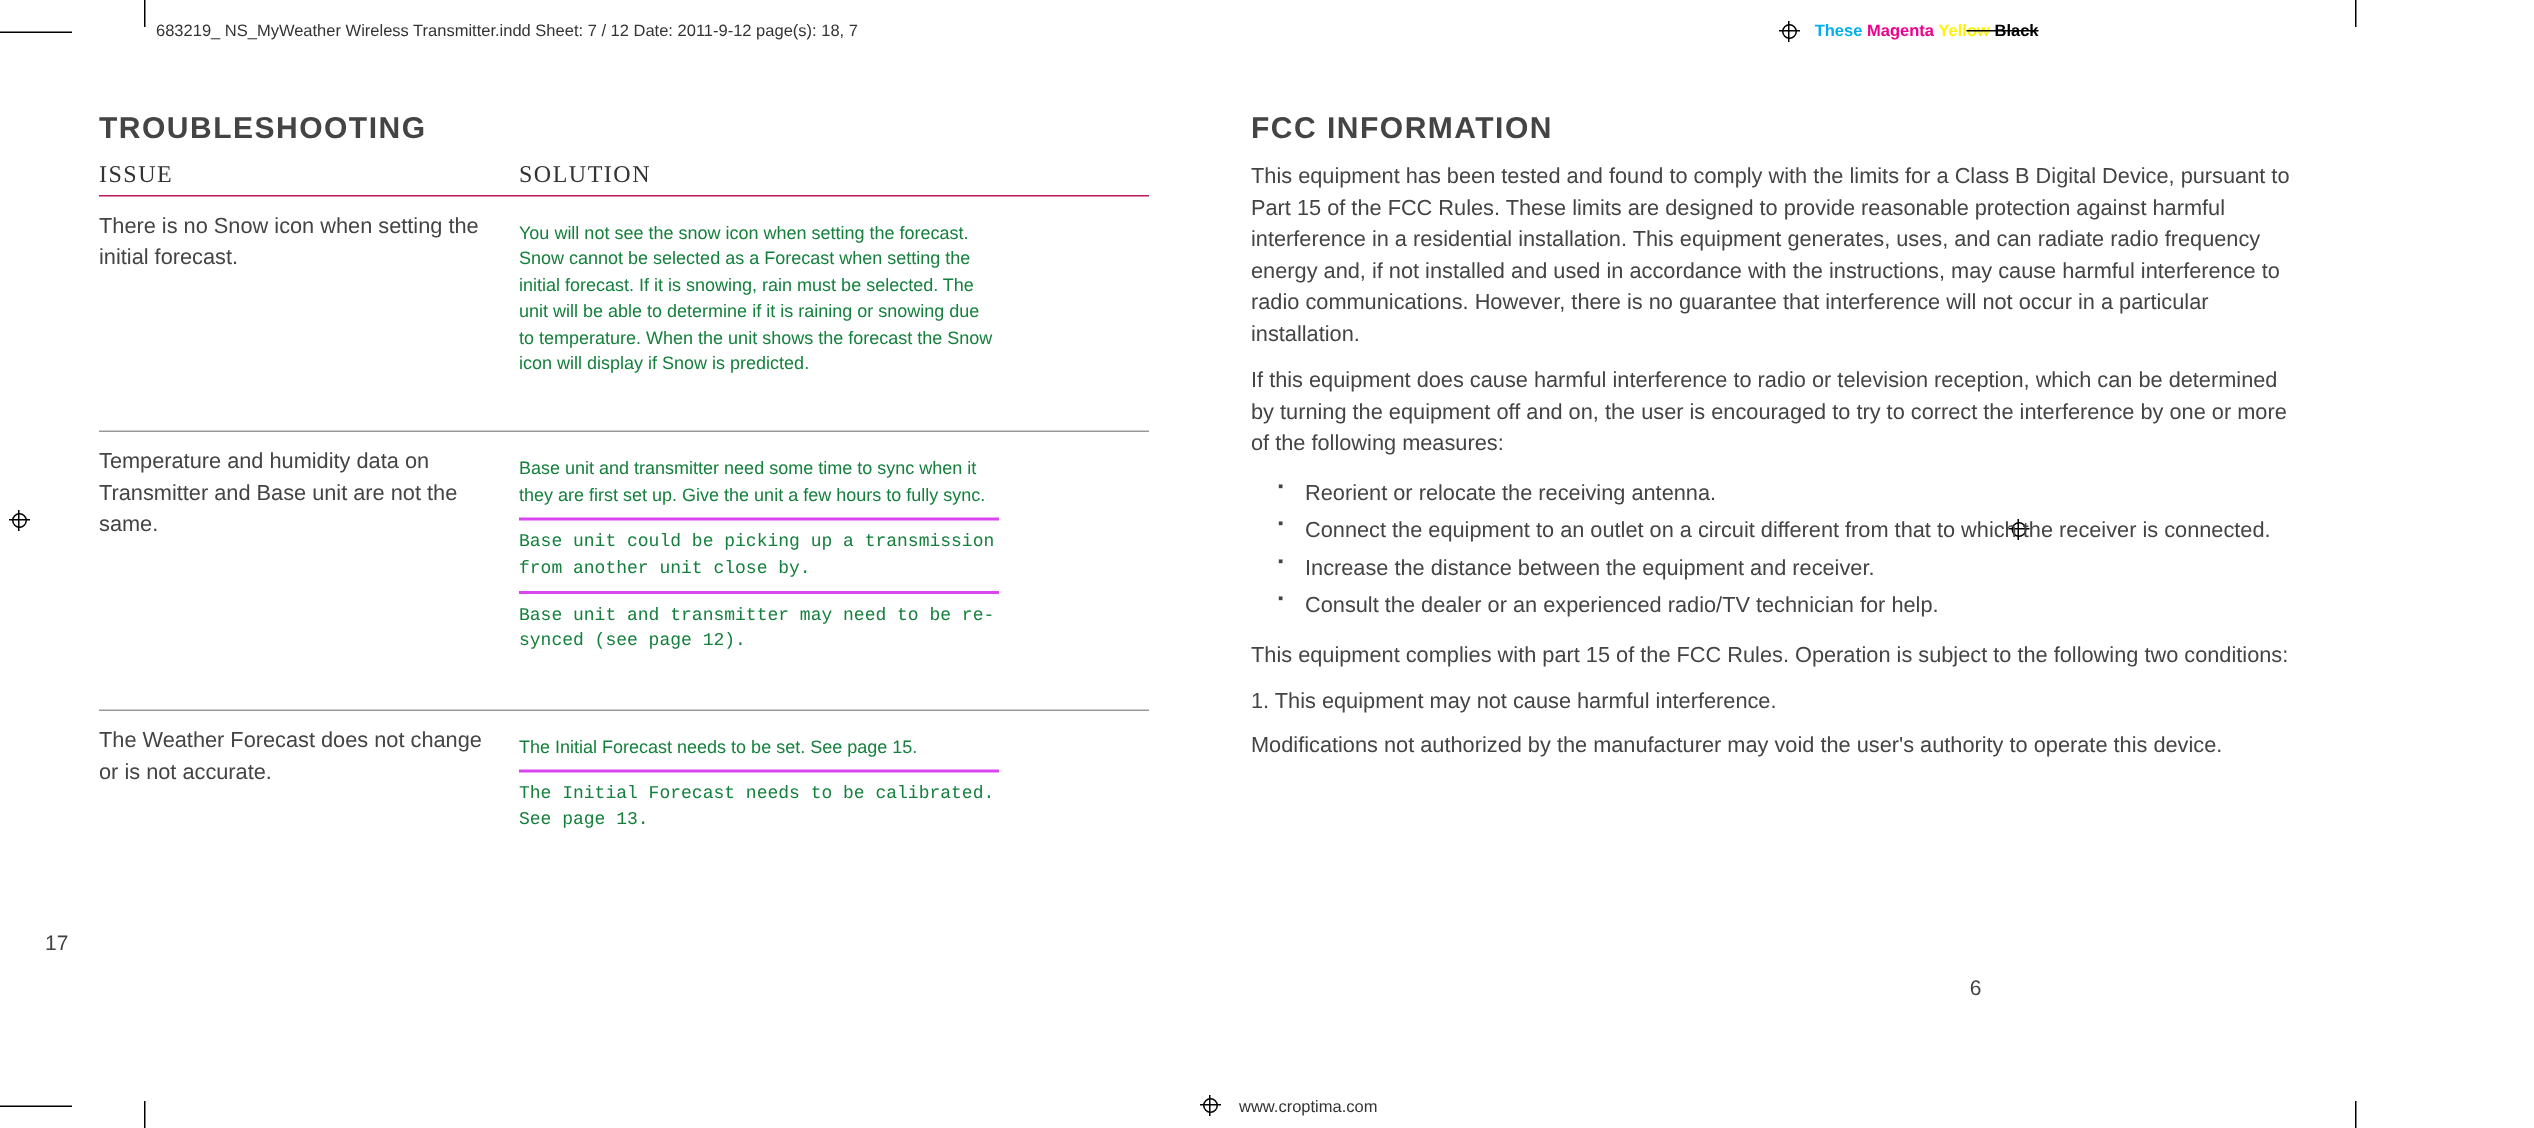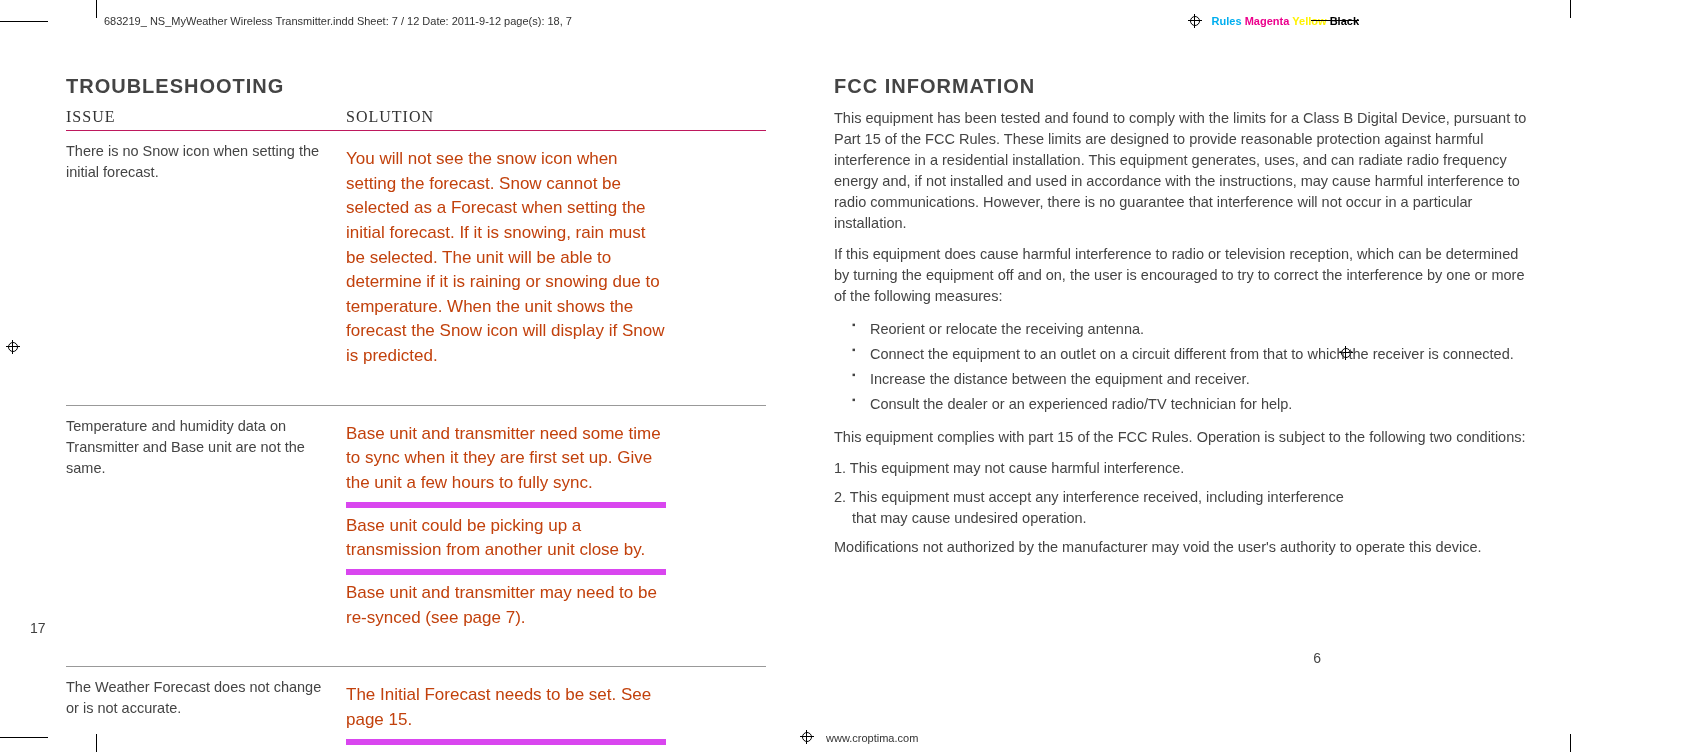--- a/index.html
+++ b/index.html
@@ -47,22 +47,22 @@
   h2 { font-size: 20px; font-weight: 700; letter-spacing: 1px; color: #444; margin-bottom: 10px; }
 
   .tbl-head { display: flex; border-bottom: 1px solid #be185d; padding-bottom: 4px; font-family: Liberation Serif, serif; }
   .tbl-head .col-issue { width: 280px; font-size: 16px; font-weight: 400; letter-spacing: 1px; }
   .tbl-head .col-sol { font-size: 16px; letter-spacing: 1px; }
 
   .row { display: flex; padding: 10px 0 30px 0; border-bottom: 1px solid #999; }
   .row:last-child { border-bottom: none; }
   .row .issue { width: 280px; padding-right: 20px; font-size: 14.5px; line-height: 1.45; color: #444; }
   .row .solutions { width: 320px; }
-  .sol { font-size: 17px; line-height: 1.45; color: #c2410c; padding: 6px 0; }
-  .sol + .sol { border-top: 6px solid #d946ef; }
+  .sol { font-size: 12px; line-height: 1.45; color: #15803d; padding: 6px 0; }
+  .sol + .sol { border-top: 2px solid #d946ef; font-family: Liberation Mono, monospace; }
 
   .page-num-left { position: absolute; left: 30px; top: 620px; font-size: 14px; color: #404040; }
   .page-num-right { position: absolute; right: 38px; top: 650px; font-size: 14px; color: #444; }
 
   .para { font-size: 14.5px; line-height: 1.45; color: #444; margin-bottom: 10px; }
   ul.bullets { list-style: none; margin: 4px 0 10px 18px; }
   ul.bullets li { font-size: 14.5px; line-height: 1.45; color: #444; padding: 2px 0; position: relative; padding-left: 18px; }
   ul.bullets li::before { content: "▪"; position: absolute; left: 0; top: 1px; font-size: 10px; }
   .numitem { font-size: 14.5px; line-height: 1.45; color: #444; margin-bottom: 8px; }
   .numitem .cont { display: block; padding-left: 18px; }
@@ -73,21 +73,21 @@
 
 <div class="top-rule">
   <div class="seg-left"></div>
   <span class="short-vert sv1"></span>
   <span class="filename" style="margin-left:56px;">683219_ NS_MyWeather Wireless Transmitter.indd   Sheet: 7 / 12   Date: 2011-9-12   page(s): 18, 7</span>
   <span class="grow"></span>
   <span class="reg-mark" style="margin-right:10px;">
         <span class="circ"></span>
       </span>
   <span class="color-names">
-    <span class="c-cyan">Rules</span>
+    <span class="c-cyan">These</span>
     <span class="c-magenta">Magenta</span>
     <span class="c-yellow">Yellow</span>
     <span class="c-black">Black</span>
   </span>
   <span class="short-vert sv2"></span>
   <div class="seg-right" style="position:absolute; right:0; top:6px;"></div>
 </div>
 
 <span class="side-reg-left reg-mark">
       <span class="circ"></span>
@@ -108,21 +108,21 @@
     <div class="solutions">
       <div class="sol">You will not see the snow icon when setting the forecast. Snow cannot be selected as a Forecast when setting the initial forecast. If it is snowing, rain must be selected. The unit will be able to determine if it is raining or snowing due to temperature. When the unit shows the forecast the Snow icon will display if Snow is predicted.</div>
     </div>
   </div>
 
   <div class="row">
     <div class="issue">Temperature and humidity data on Transmitter and Base unit are not the same.</div>
     <div class="solutions">
       <div class="sol">Base unit and transmitter need some time to sync when it they are first set up. Give the unit a few hours to fully sync.</div>
       <div class="sol">Base unit could be picking up a transmission from another unit close by.</div>
-      <div class="sol">Base unit and transmitter may need to be re-synced (see page 7).</div>
+      <div class="sol">Base unit and transmitter may need to be re-synced (see page 12).</div>
     </div>
   </div>
 
   <div class="row">
     <div class="issue">The Weather Forecast does not change or is not accurate.</div>
     <div class="solutions">
       <div class="sol">The Initial Forecast needs to be set. See page 15.</div>
       <div class="sol">The Initial Forecast needs to be calibrated. See page 13.</div>
     </div>
   </div>
@@ -134,24 +134,20 @@
   <p class="para">This equipment has been tested and found to comply with the limits for a Class B Digital Device, pursuant to Part 15 of the FCC Rules. These limits are designed to provide reasonable protection against harmful interference in a residential installation. This equipment generates, uses, and can radiate radio frequency energy and, if not installed and used in accordance with the instructions, may cause harmful interference to radio communications. However, there is no guarantee that interference will not occur in a particular installation.</p>
   <p class="para">If this equipment does cause harmful interference to radio or television reception, which can be determined by turning the equipment off and on, the user is encouraged to try to correct the interference by one or more of the following measures:</p>
   <ul class="bullets">
     <li>Reorient or relocate the receiving antenna.</li>
     <li>Connect the equipment to an outlet on a circuit different from that to which the receiver is connected.</li>
     <li>Increase the distance between the equipment and receiver.</li>
     <li>Consult the dealer or an experienced radio/TV technician for help.</li>
   </ul>
   <p class="para">This equipment complies with part 15 of the FCC Rules. Operation is subject to the following two conditions:</p>
   <div class="numitem">1. This equipment may not cause harmful interference.</div>
-  <div class="numitem">
-    <span>2. This equipment must accept any interference received, including interference</span>
-    <span class="cont">that may cause undesired operation.</span>
-  </div>
   <p class="para">Modifications not authorized by the manufacturer may void the user's authority to operate this device.</p>
 </div>
 <div class="page-num-right">6</div>
 
 <div class="bottom-rule">
   <div class="seg-left"></div>
   <span class="sv-bl"></span>
   <span class="reg-mark reg-bottom">
         <span class="circ"></span>
       </span>

